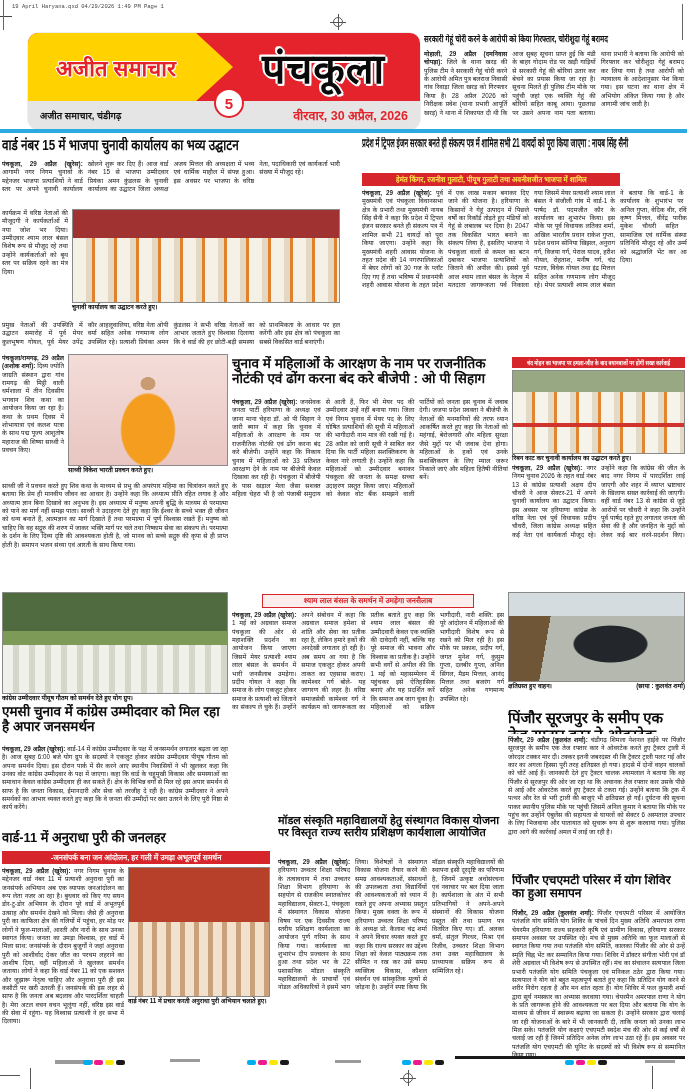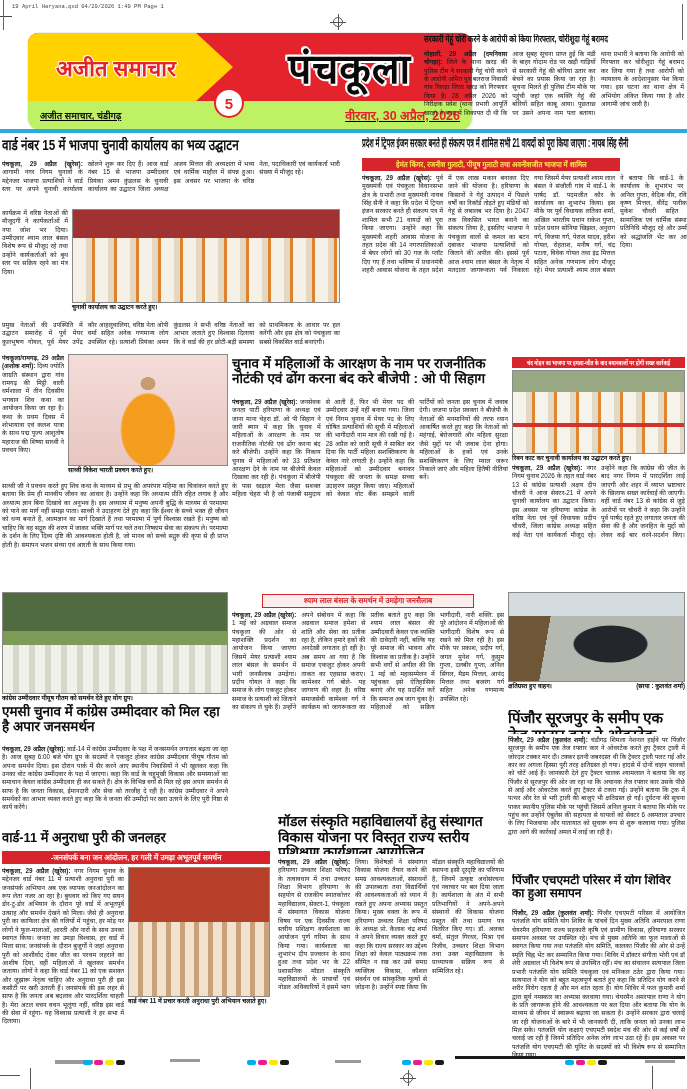--- a/index.html
+++ b/index.html
@@ -11,22 +11,22 @@
   .body{font-size:6.3px;line-height:1.33;text-align:justify;color:#1c1c1c;overflow:hidden;}
   .cols2{column-count:2;column-gap:5px;}
   .cols3{column-count:3;column-gap:5px;}
   .cols4{column-count:4;column-gap:5px;}
   .dl{font-weight:bold;}
   .banner{background:#d6252b;color:#fff;font-weight:bold;text-align:center;overflow:hidden;}
   .photo{border:1px solid #8a8a8a;box-sizing:border-box;}
   figure{margin:0;}
   figcaption{font-size:6.3px;font-weight:bold;color:#111;line-height:1.25;}
   
-  #masthead{position:absolute;left:28px;top:33px;width:444px;height:97px;background:#bef264;
-            border-radius:12px;box-shadow:0 0 0 1px #eee;text-decoration:underline;}
+  #masthead{position:absolute;left:28px;top:33px;width:392px;height:97px;background:#e5e5e5;
+            border-radius:12px;box-shadow:0 0 0 1px #eee;}
   #mh-top{position:relative;height:68px;background:#e4232c;border-radius:10px 10px 0 0;overflow:hidden;}
   #mh-yellow{position:absolute;left:0;top:0;bottom:0;width:205px;background:#ffd200;
              clip-path:polygon(0 0,82% 0,100% 50%,82% 100%,0 100%);}
   #mh-brand{position:absolute;left:8px;top:50%;transform:translateY(-50%);width:160px;text-align:center;
             font-size:22px;font-weight:800;color:#e4232c;
             text-shadow:-1px 0 #fff,1px 0 #fff,0 -1px #fff,0 1px #fff,1px 1px #fff,-1px -1px #fff;}
   #mh-edition{position:absolute;left:205px;right:6px;top:50%;transform:translateY(-50%);text-align:center;
             font-size:41px;font-weight:800;color:#0a0a0a;letter-spacing:1px;
             text-shadow:-2px 0 #fff,2px 0 #fff,0 -2px #fff,0 2px #fff,2px 2px #fff,-2px -2px #fff;}
   #mh-bottom{position:relative;height:29px;display:flex;align-items:center;justify-content:space-between;
@@ -124,21 +124,21 @@
         <figcaption>चुनावी कार्यालय का उद्घाटन करते हुए।</figcaption>
       </figure>
     </div>
     <div class="body cols4" style="height:42px;margin-top:2px;">प्रमुख नेताओं की उपस्थिति में उद्घाटन समारोह में पूर्व मेयर कुलभूषण गोयल, पूर्व मेयर उपेंद्र कौर आहलूवालिया, वरिष्ठ नेता ओपी वर्मा सहित अनेक गणमान्य लोग उपस्थित रहे। प्रत्याशी प्रियंका अमन कुंडलस ने सभी वरिष्ठ नेताओं का आभार जताते हुए विश्वास दिलाया कि वे वार्ड की हर छोटी-बड़ी समस्या को प्राथमिकता के आधार पर हल करेंगी और इस क्षेत्र को पंचकूला का सबसे विकसित वार्ड बनाएंगी।</div>
   </section>
 
   <section class="art" style="left:362px;top:137px;width:339px;">
     <div class="hl" style="font-size:12px;height:19px;">
       <span class="fit" style="transform:scaleX(.55);width:182%;">प्रदेश में ट्रिपल इंजन सरकार बनते ही संकल्प पत्र में शामिल सभी 21 वायदों को पूरा किया जाएगा : नायब सिंह सैनी</span>
     </div>
-    <div class="banner" style="width:258px;height:13px;font-size:7.5px;line-height:13px;color:#ffe94e;margin-top:2px;">
+    <div class="banner" style="width:258px;height:13px;font-size:7.5px;line-height:13px;color:#ffe94e;margin-top:17px;">
       <span class="fit" style="transform:scaleX(.92);width:109%;">हेमंत किंगर, रजनीश गुलाटी, पीयूष गुलाटी तथा अवनीशजीत भाजपा में शामिल</span>
     </div>
     <div class="body cols4" style="height:180px;margin-top:3px;">
       <b class="dl">पंचकूला, 29 अप्रैल (खुरेस):</b>
       <span>पूर्व मुख्यमंत्री एवं पंचकूला विधानसभा क्षेत्र के प्रभारी तथा मुख्यमंत्री नायब सिंह सैनी ने कहा कि प्रदेश में ट्रिपल इंजन सरकार बनते ही संकल्प पत्र में शामिल सभी 21 वायदों को पूरा किया जाएगा। उन्होंने कहा कि मुख्यमंत्री शहरी आवास योजना के तहत प्रदेश की 14 नगरपालिकाओं में बेघर लोगों को 30 गज के प्लॉट दिए गए हैं तथा भविष्य में प्रधानमंत्री शहरी आवास योजना के तहत प्रदेश में एक लाख मकान बनाकर दिए जाने की योजना है। हरियाणा के किसानों ने गेहूं उत्पादन में पिछले वर्षों का रिकॉर्ड तोड़ते हुए मंडियों को गेहूं से लबालब भर दिया है। 2047 तक विकसित भारत बनाने का संकल्प लिया है, इसलिए भाजपा ने पंचकूला वालों से कमल का बटन दबाकर भाजपा प्रत्याशियों को जिताने की अपील की। इससे पूर्व आज श्याम लाल बंसल के नेतृत्व में मतदाता जागरूकता पर्व निकाला गया जिसमें मेयर प्रत्याशी श्याम लाल बंसल ने संजौली गांव में वार्ड-1 के पार्षद डॉ. पदमजीत कौर के कार्यालय का शुभारंभ किया। इस मौके पर पूर्व विधायक लतिका शर्मा, अखिल भारतीय प्रधान राकेश गुप्ता, प्रदेश प्रधान सोनिया खिझल, अनुराग गर्ग, विजया गर्ग, पेराज यादव, हरीश गोयल, रोहताश, मनीष गर्ग, चंद्र पटला, विवेक गोयल तथा इंद्र मित्तल सहित अनेक गणमान्य लोग मौजूद रहे। मेयर प्रत्याशी श्याम लाल बंसल ने बताया कि वार्ड-1 के पार्षद कार्यालय के शुभारंभ पर गुप्ता, अनिल गुप्ता, वेदिक वीर, रविंद्र गर्ग, कृष्ण मित्तल, वीरेंद्र पारीक तथा मुकेश चौधरी सहित अनेक सामाजिक एवं धार्मिक संस्थाओं के प्रतिनिधि मौजूद रहे और उम्मीदवारों को श्रद्धांजलि भेंट कर आशीर्वाद दिया।</span>
     </div>
   </section>
 
   <section class="art" style="left:2px;top:352px;width:226px;">
     <div style="display:flex;gap:4px;margin-top:2px;height:126px;overflow:hidden;">
@@ -223,21 +223,21 @@
         <span>नगर निगम चुनाव के मद्देनजर वार्ड नंबर 11 में प्रत्याशी अनुराधा पुरी का जनसंपर्क अभियान अब एक व्यापक जनआंदोलन का रूप लेता नजर आ रहा है। बुधवार को किए गए सघन डोर-टू-डोर अभियान के दौरान पूरे वार्ड में अभूतपूर्व उत्साह और समर्थन देखने को मिला। जैसे ही अनुराधा पुरी का काफिला क्षेत्र की गलियों में पहुंचा, हर मोड़ पर लोगों ने फूल-मालाओं, आरती और नारों के साथ उनका स्वागत किया। जनता का उमड़ा विश्वास, हर वार्ड में मिला साथ: जनसंपर्क के दौरान बुजुर्गों ने जहां अनुराधा पुरी को आशीर्वाद देकर जीत का परचम लहराने का आशीष दिया, वहीं महिलाओं ने खुलकर समर्थन जताया। लोगों ने कहा कि वार्ड नंबर 11 को एक सशक्त और जुझारू नेतृत्व चाहिए और अनुराधा पुरी ही इस कसौटी पर खरी उतरती हैं। जनसंपर्क की इस लहर से साफ है कि जनता अब बदलाव और पारदर्शिता चाहती है। मेरा अटल वचन वचन भूलूंगा नहीं, वरिष्ठ इस वार्ड की सेवा में रहूंगा- यह विश्वास प्रत्याशी ने हर सभा में दिलाया।</span>
       </div>
       <figure style="flex:1;">
         <div class="photo ph-rally2" style="height:130px;"></div>
         <figcaption>वार्ड नंबर 11 में प्रचार करती अनुराधा पुरी अभियान चलाते हुए।</figcaption>
       </figure>
     </div>
   </section>
 
   <section class="art" style="left:278px;top:814px;width:226px;">
-    <div class="hl" style="font-size:14px;height:40px;">मॉडल संस्कृति महाविद्यालयों हेतु संस्थागत विकास योजना पर विस्तृत राज्य स्तरीय प्रशिक्षण कार्यशाला आयोजित</div>
+    <div class="hl" style="font-size:11px;height:40px;">मॉडल संस्कृति महाविद्यालयों हेतु संस्थागत विकास योजना पर विस्तृत राज्य स्तरीय प्रशिक्षण कार्यशाला आयोजित</div>
     <div class="body cols3" style="height:192px;margin-top:4px;">
       <b class="dl">पंचकूला, 29 अप्रैल (खुरेस):</b>
       <span>हरियाणा उच्चतर शिक्षा परिषद के तत्वावधान में तथा उच्चतर शिक्षा विभाग हरियाणा के सहयोग से राजकीय स्नातकोत्तर महाविद्यालय, सेक्टर-1, पंचकूला में संस्थागत विकास योजना विषय पर एक दिवसीय राज्य स्तरीय प्रशिक्षण कार्यशाला का आयोजन पूर्ण गरिमा के साथ किया गया। कार्यशाला का शुभारंभ दीप प्रज्वलन के साथ हुआ तथा प्रदेश भर के 22 प्रशासनिक मॉडल संस्कृति महाविद्यालयों के प्राचार्यों एवं नोडल अधिकारियों ने इसमें भाग लिया। विशेषज्ञों ने संस्थागत विकास योजना तैयार करने की समग्र आवश्यकताओं, संसाधनों की उपलब्धता तथा विद्यार्थियों की आवश्यकताओं को ध्यान में रखते हुए अपना अभ्यास प्रस्तुत किया। मुख्य वक्ता के रूप में हरियाणा उच्चतर शिक्षा परिषद के अध्यक्ष प्रो. कैलाश चंद्र शर्मा ने अपने विचार व्यक्त करते हुए कहा कि राज्य सरकार का उद्देश्य शिक्षा को केवल पाठ्यक्रम तक सीमित न रख कर उसे समग्र व्यक्तित्व विकास, कौशल संवर्धन एवं सांस्कृतिक मूल्यों से जोड़ना है। उन्होंने स्पष्ट किया कि मॉडल संस्कृति महाविद्यालयों की स्थापना इसी दूरदृष्टि का परिणाम है, जिनमें उत्कृष्ट अधोसंरचना एवं नवाचार पर बल दिया जाता है। कार्यशाला के अंत में सभी प्रतिभागियों ने अपने-अपने संस्थानों की विकास योजना प्रस्तुत की तथा प्रमाण पत्र वितरित किए गए। डॉ. अलका वर्मा, संतुल गिरधर, मिश्रा एवं रिजीव, उच्चतर शिक्षा विभाग तथा उक्त महाविद्यालय के प्राध्यापक सक्रिय रूप से सम्मिलित रहे।</span>
     </div>
   </section>
 
   <section class="art" style="left:512px;top:874px;width:173px;">
     <div class="hl" style="font-size:12px;height:32px;">पिंजौर एचएमटी परिसर में योग शिविर का हुआ समापन</div>
     <div class="body" style="height:188px;margin-top:3px;">
       <b class="dl">पिंजौर, 29 अप्रैल (कुलवंत शर्मा):</b>

